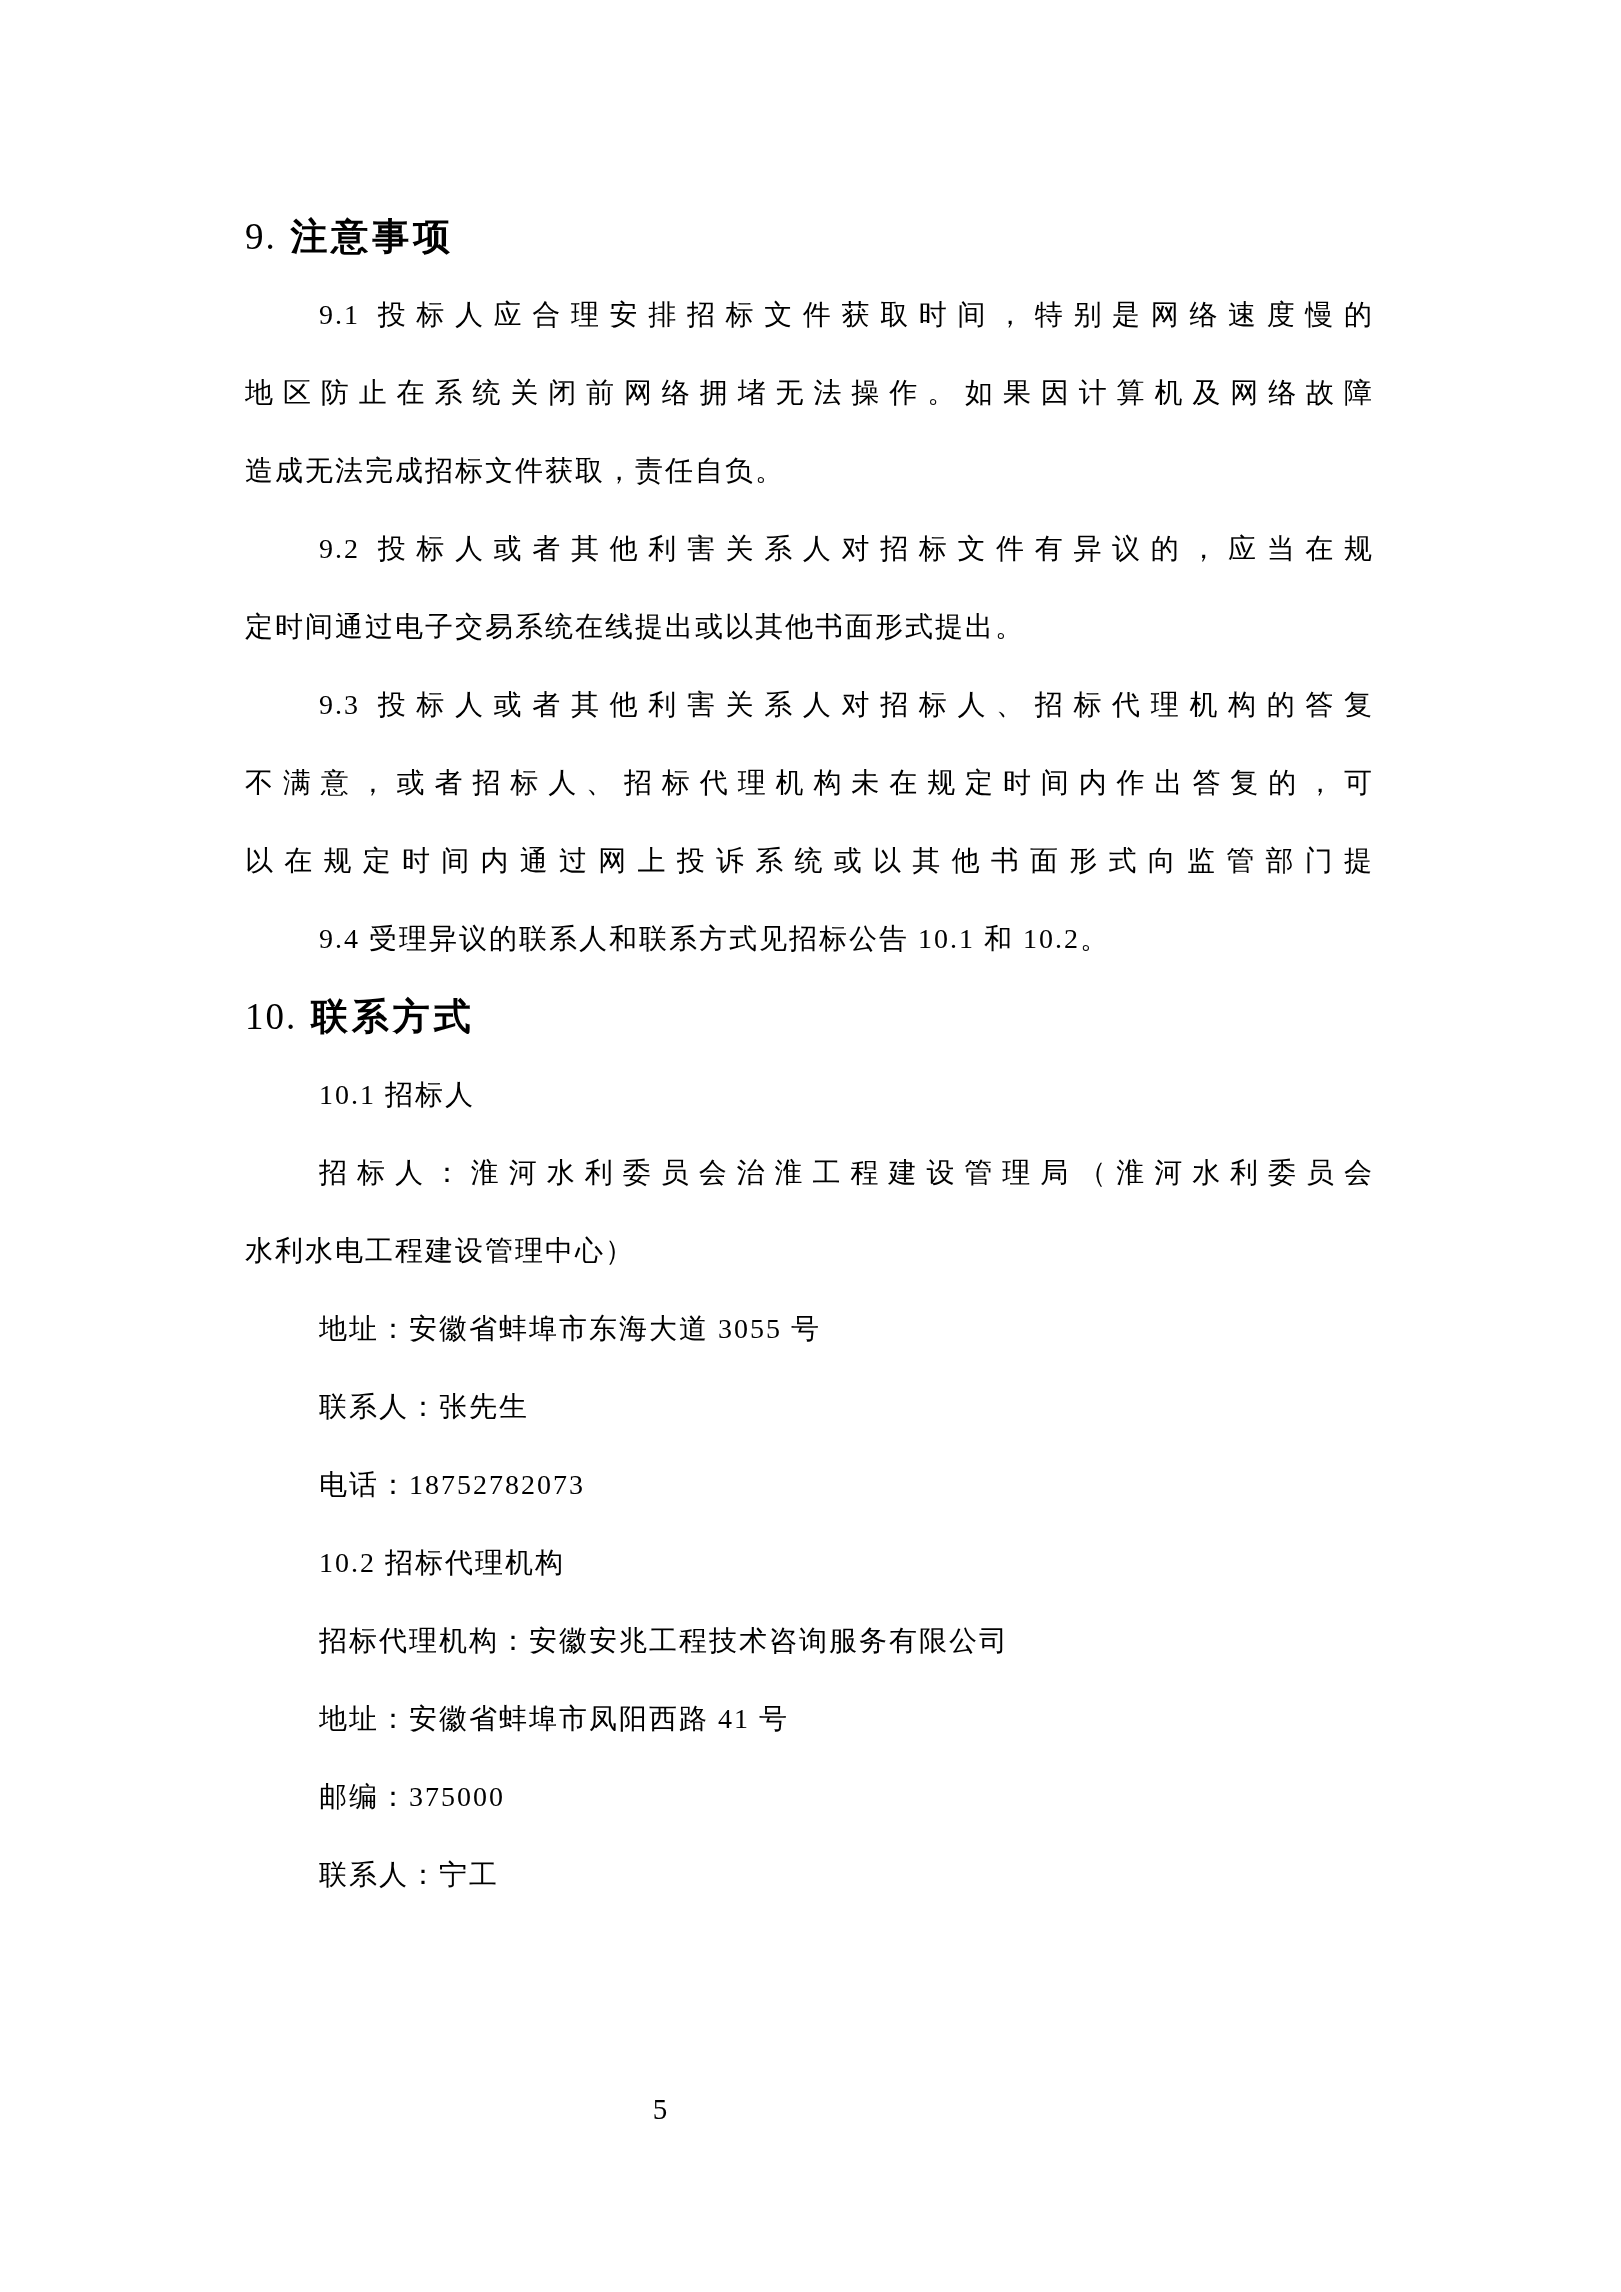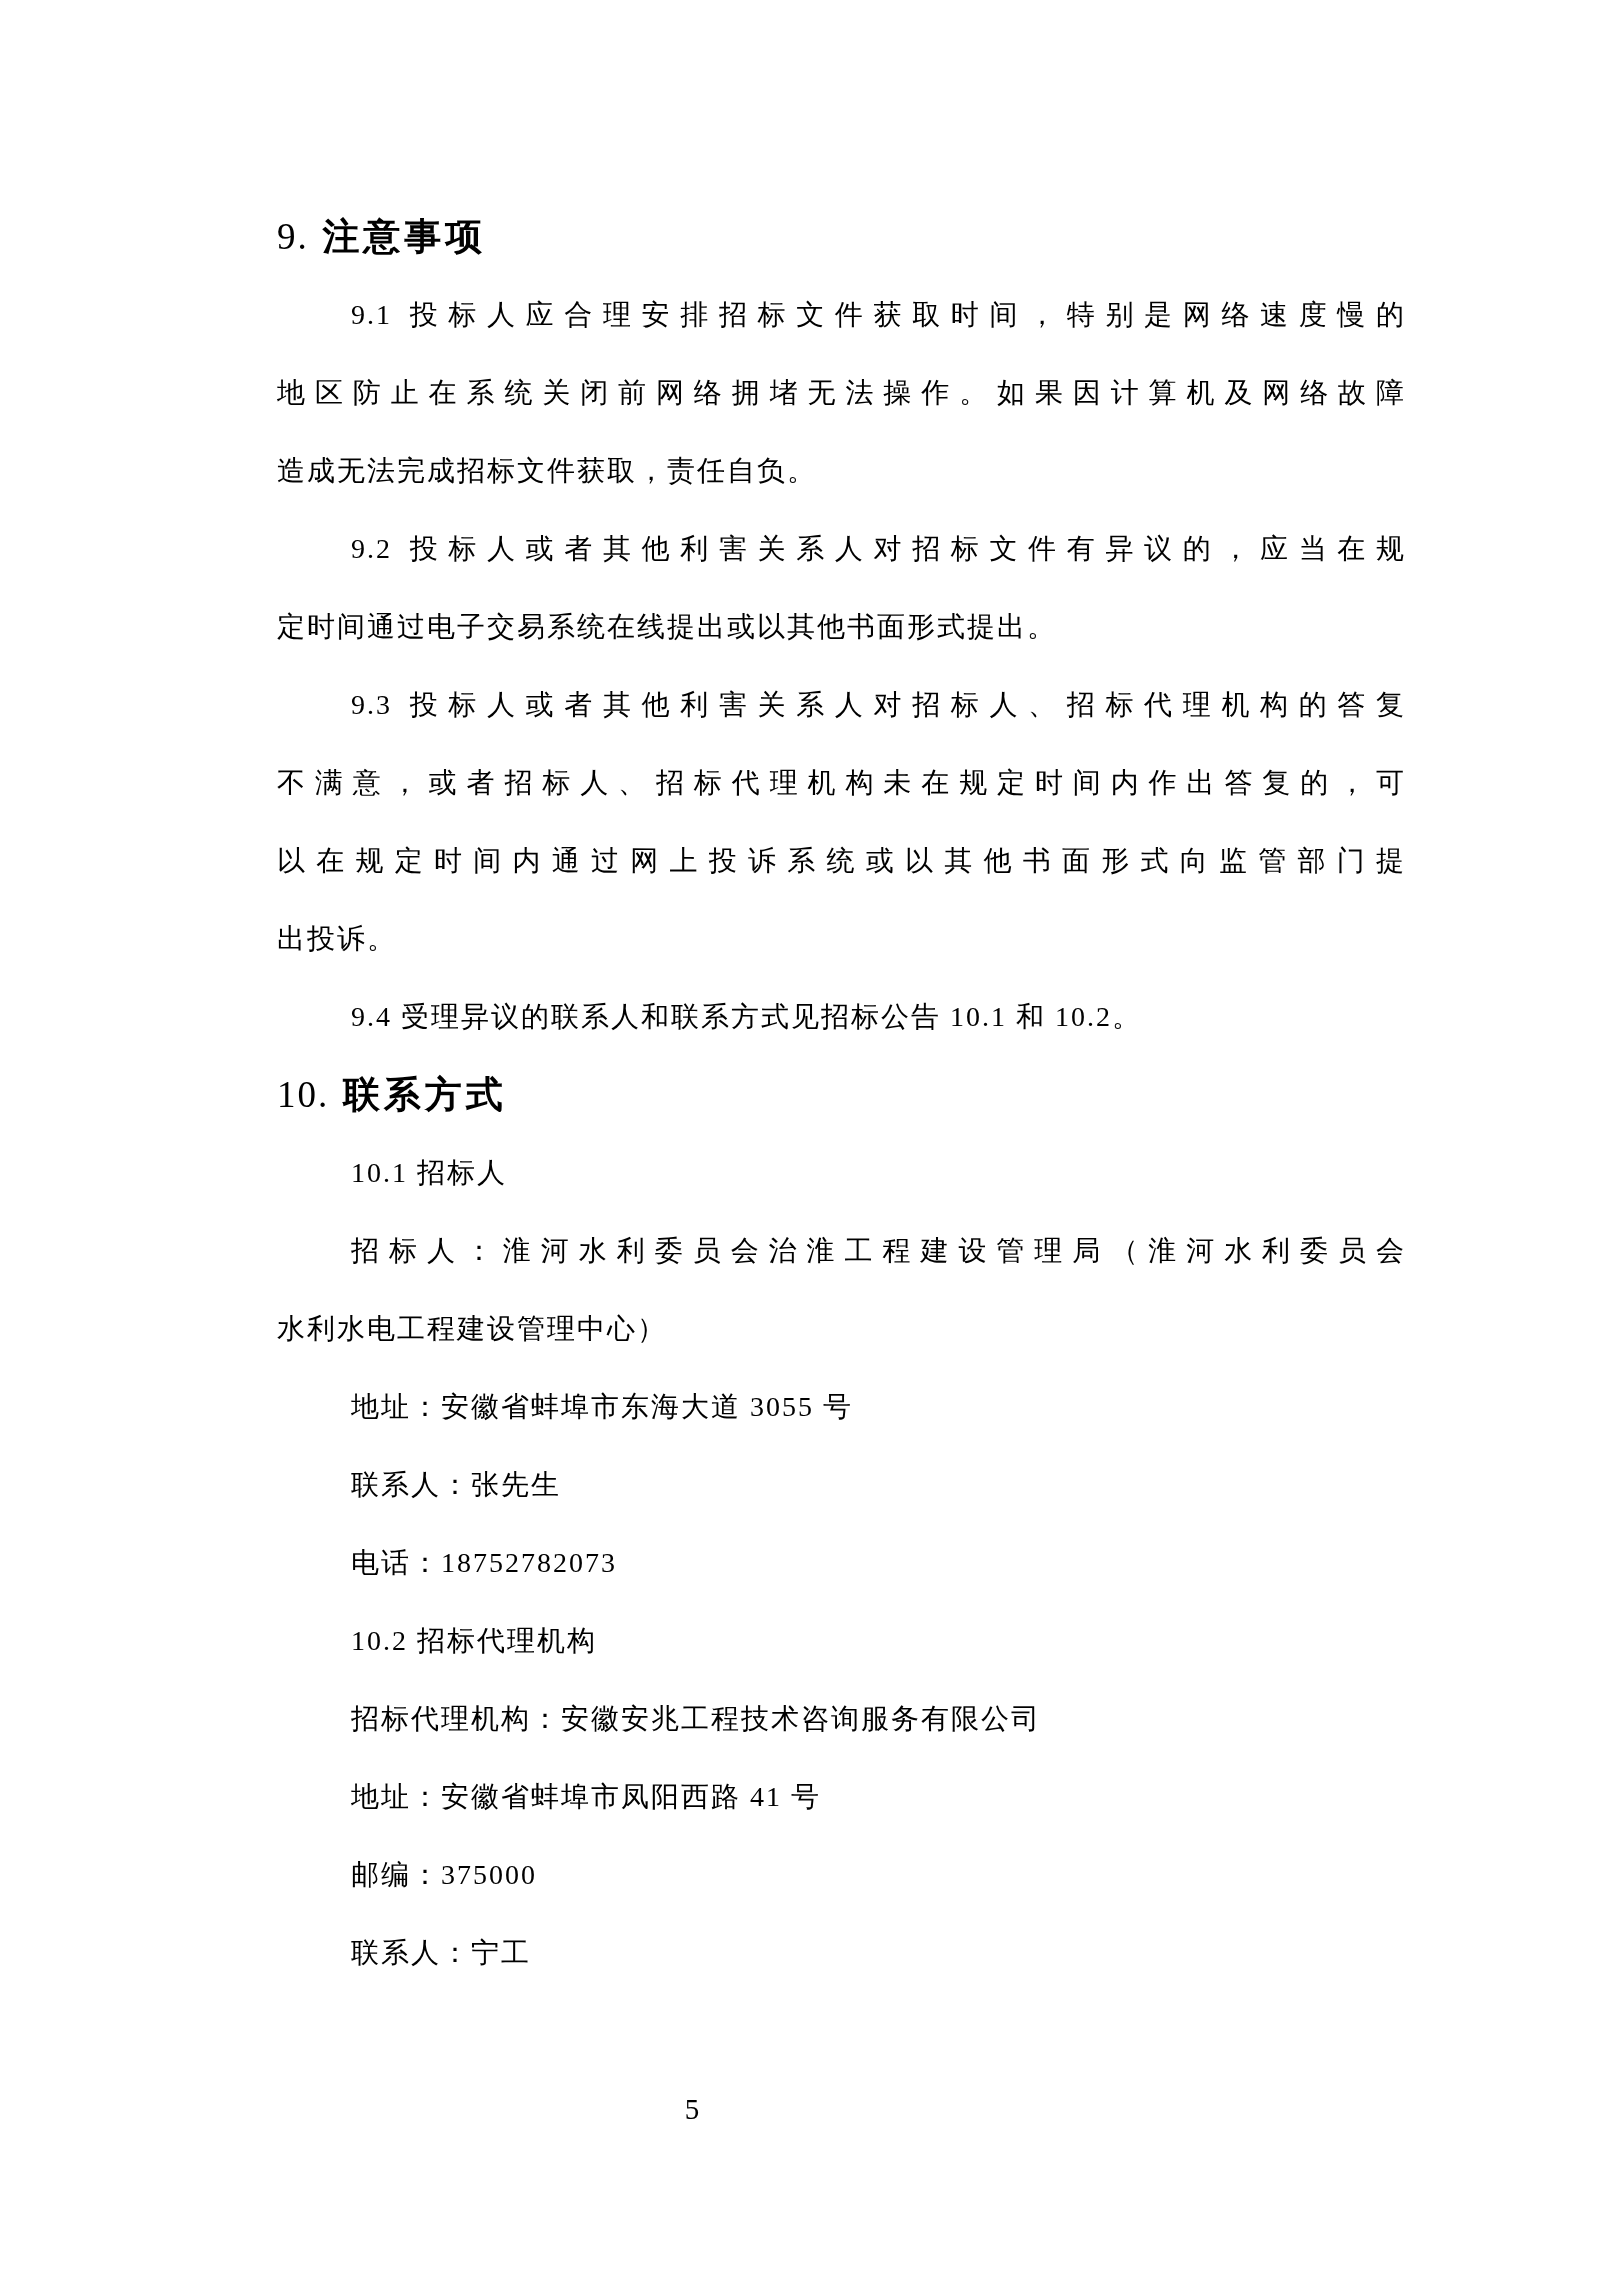--- a/index.html
+++ b/index.html
@@ -9,21 +9,20 @@
     background: #ffffff;
     font-family: "Liberation Serif", serif;
     color: #000000;
     overflow: hidden;
   }
   .page {
     position: relative;
     width: 1320px;
     height: 2293px;
     background: #ffffff;
-    margin-left: 32px;
   }
   .content {
     position: absolute;
     left: 245px;
     top: 198px;
     width: 1129px;
   }
   .line {
     font-size: 28px;
     line-height: 78px;
@@ -82,21 +81,20 @@
     <div class="line ind fill">9.1 投标人应合理安排招标文件获取时间，特别是网络速度慢的</div>
     <div class="line fill">地区防止在系统关闭前网络拥堵无法操作。如果因计算机及网络故障</div>
     <div class="line">造成无法完成招标文件获取，责任自负。</div>
 
     <div class="line ind fill">9.2 投标人或者其他利害关系人对招标文件有异议的，应当在规</div>
     <div class="line">定时间通过电子交易系统在线提出或以其他书面形式提出。</div>
 
     <div class="line ind fill">9.3 投标人或者其他利害关系人对招标人、招标代理机构的答复</div>
     <div class="line fill">不满意，或者招标人、招标代理机构未在规定时间内作出答复的，可</div>
     <div class="line fill">以在规定时间内通过网上投诉系统或以其他书面形式向监管部门提</div>
-    <div class="line">出投诉。</div>
 
     <div class="line ind">9.4 受理异议的联系人和联系方式见招标公告 10.1 和 10.2。</div>
 
     <div class="heading">
       <span class="num">10.</span><span class="title">联系方式</span>
     </div>
 
     <div class="line ind">10.1 招标人</div>
     <div class="line ind fill">招标人：淮河水利委员会治淮工程建设管理局（淮河水利委员会</div>
     <div class="line">水利水电工程建设管理中心）</div>

